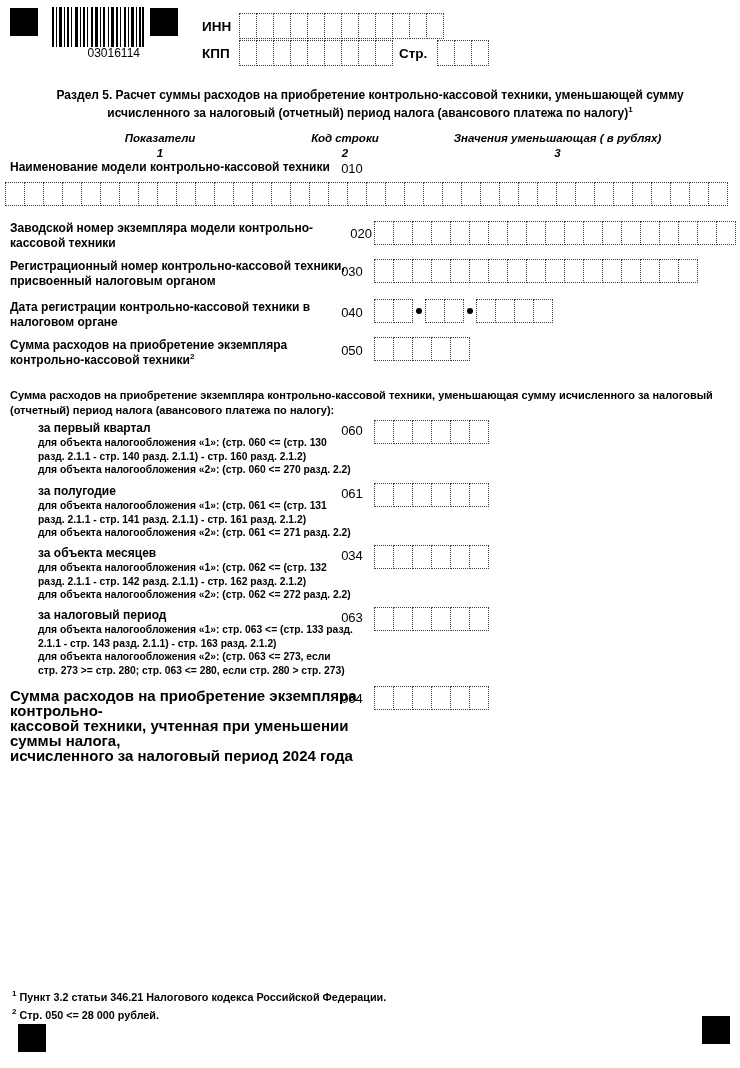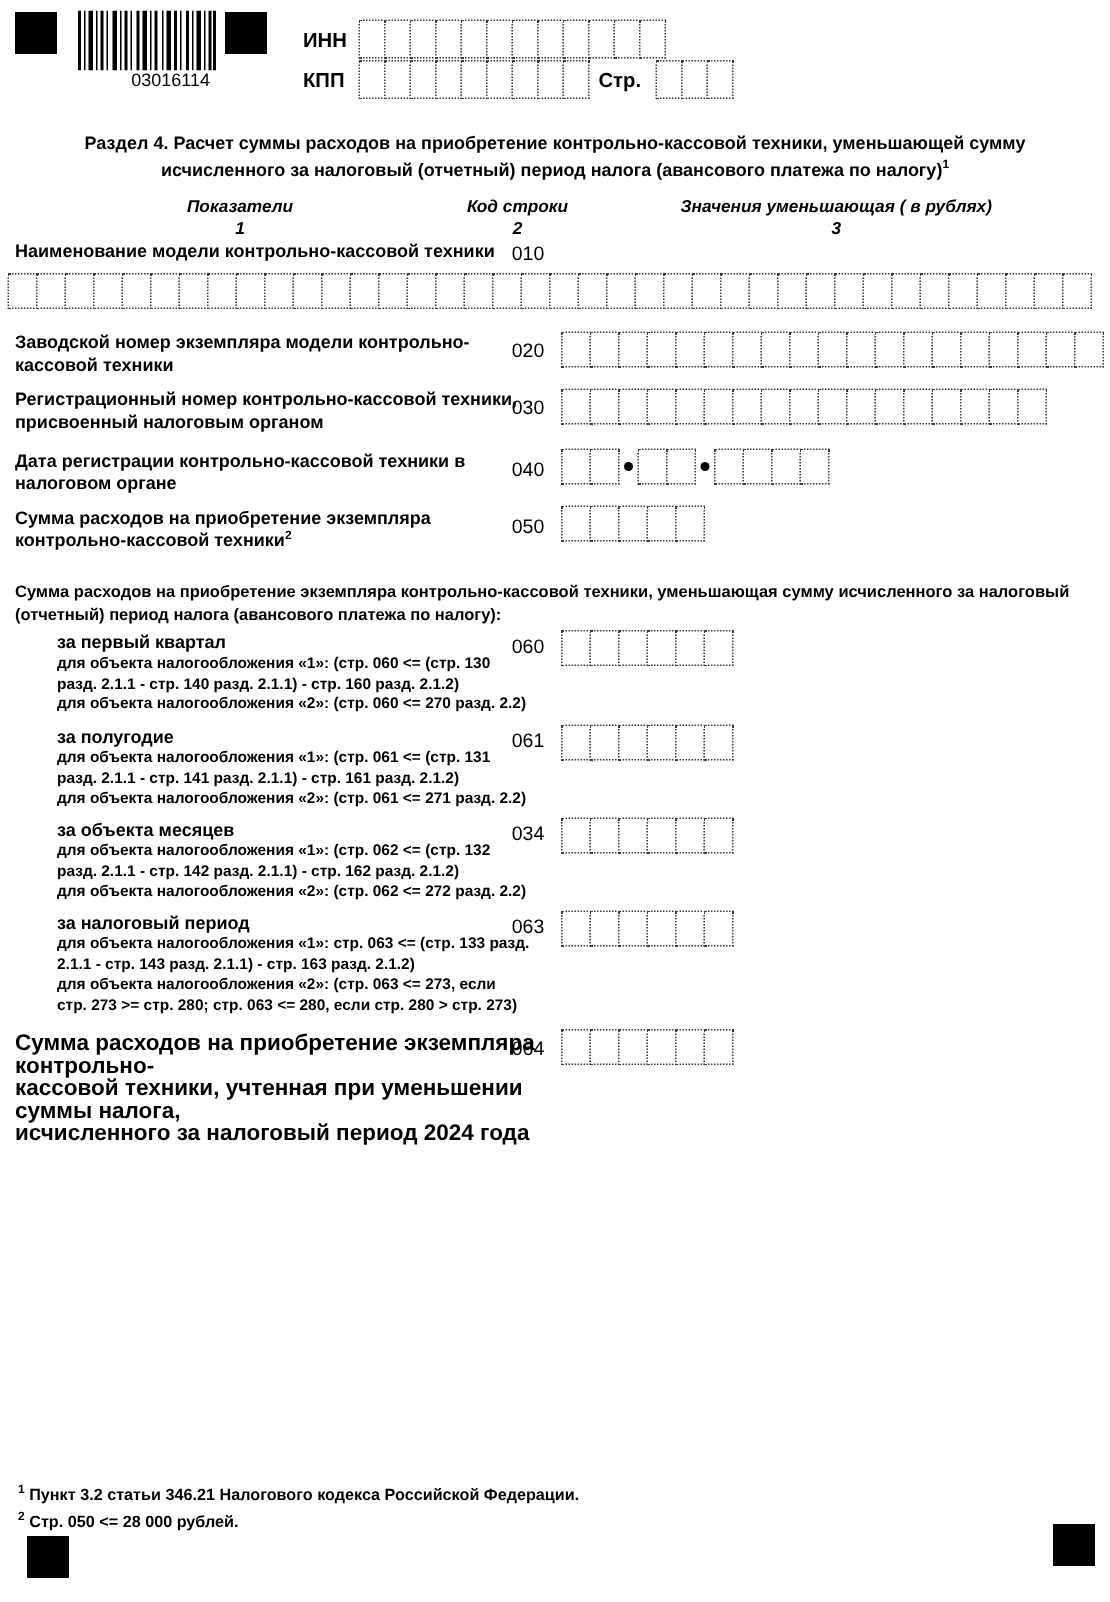--- a/index.html
+++ b/index.html
@@ -113,21 +113,21 @@
 
   <div class="abs hdr-lbl" style="left:399px; top:46px;">Стр.</div>
   <div class="cells cells-sm" style="left:437px; top:40px;">
       <span class="cellgrp">
         <span class="cell"></span>
         <span class="cell"></span>
         <span class="cell"></span>
       </span>
     </div>
 
-  <div class="abs titl ml" style="left:20px; top:86px; width:700px;"><span>Раздел 4. Расчет суммы расходов на приобретение контрольно-кассовой техники, уменьшающей сумму
+  <div class="abs titl ml" style="left:20px; top:86px; width:700px;"><span>Раздел 5. Расчет суммы расходов на приобретение контрольно-кассовой техники, уменьшающей сумму
 исчисленного за налоговый (отчетный) период налога (авансового платежа по налогу)</span><sup>1</sup></div>
 
   <div class="abs colhead" style="left:70px; top:131px; width:180px;">
     <div>Показатели</div>
     <div>1</div>
   </div>
   <div class="abs colhead" style="left:275px; top:131px; width:140px;">
     <div>Код строки</div>
     <div>2</div>
   </div>
@@ -176,21 +176,21 @@
         <span class="cell"></span>
         <span class="cell"></span>
         <span class="cell"></span>
         <span class="cell"></span>
         <span class="cell"></span>
       </span>
     </div>
 
   <div class="abs lbl ml" style="left:10px; top:221px; width:330px;">Заводской номер экземпляра модели контрольно-
 кассовой техники</div>
-  <div class="abs code" style="left:332px; top:226px;">020</div>
+  <div class="abs code" style="left:332px; top:226px;text-align:right;">020</div>
   <div class="cells" style="left:374px; top:221px;">
       <span class="cellgrp">
         <span class="cell"></span>
         <span class="cell"></span>
         <span class="cell"></span>
         <span class="cell"></span>
         <span class="cell"></span>
         <span class="cell"></span>
         <span class="cell"></span>
         <span class="cell"></span>

